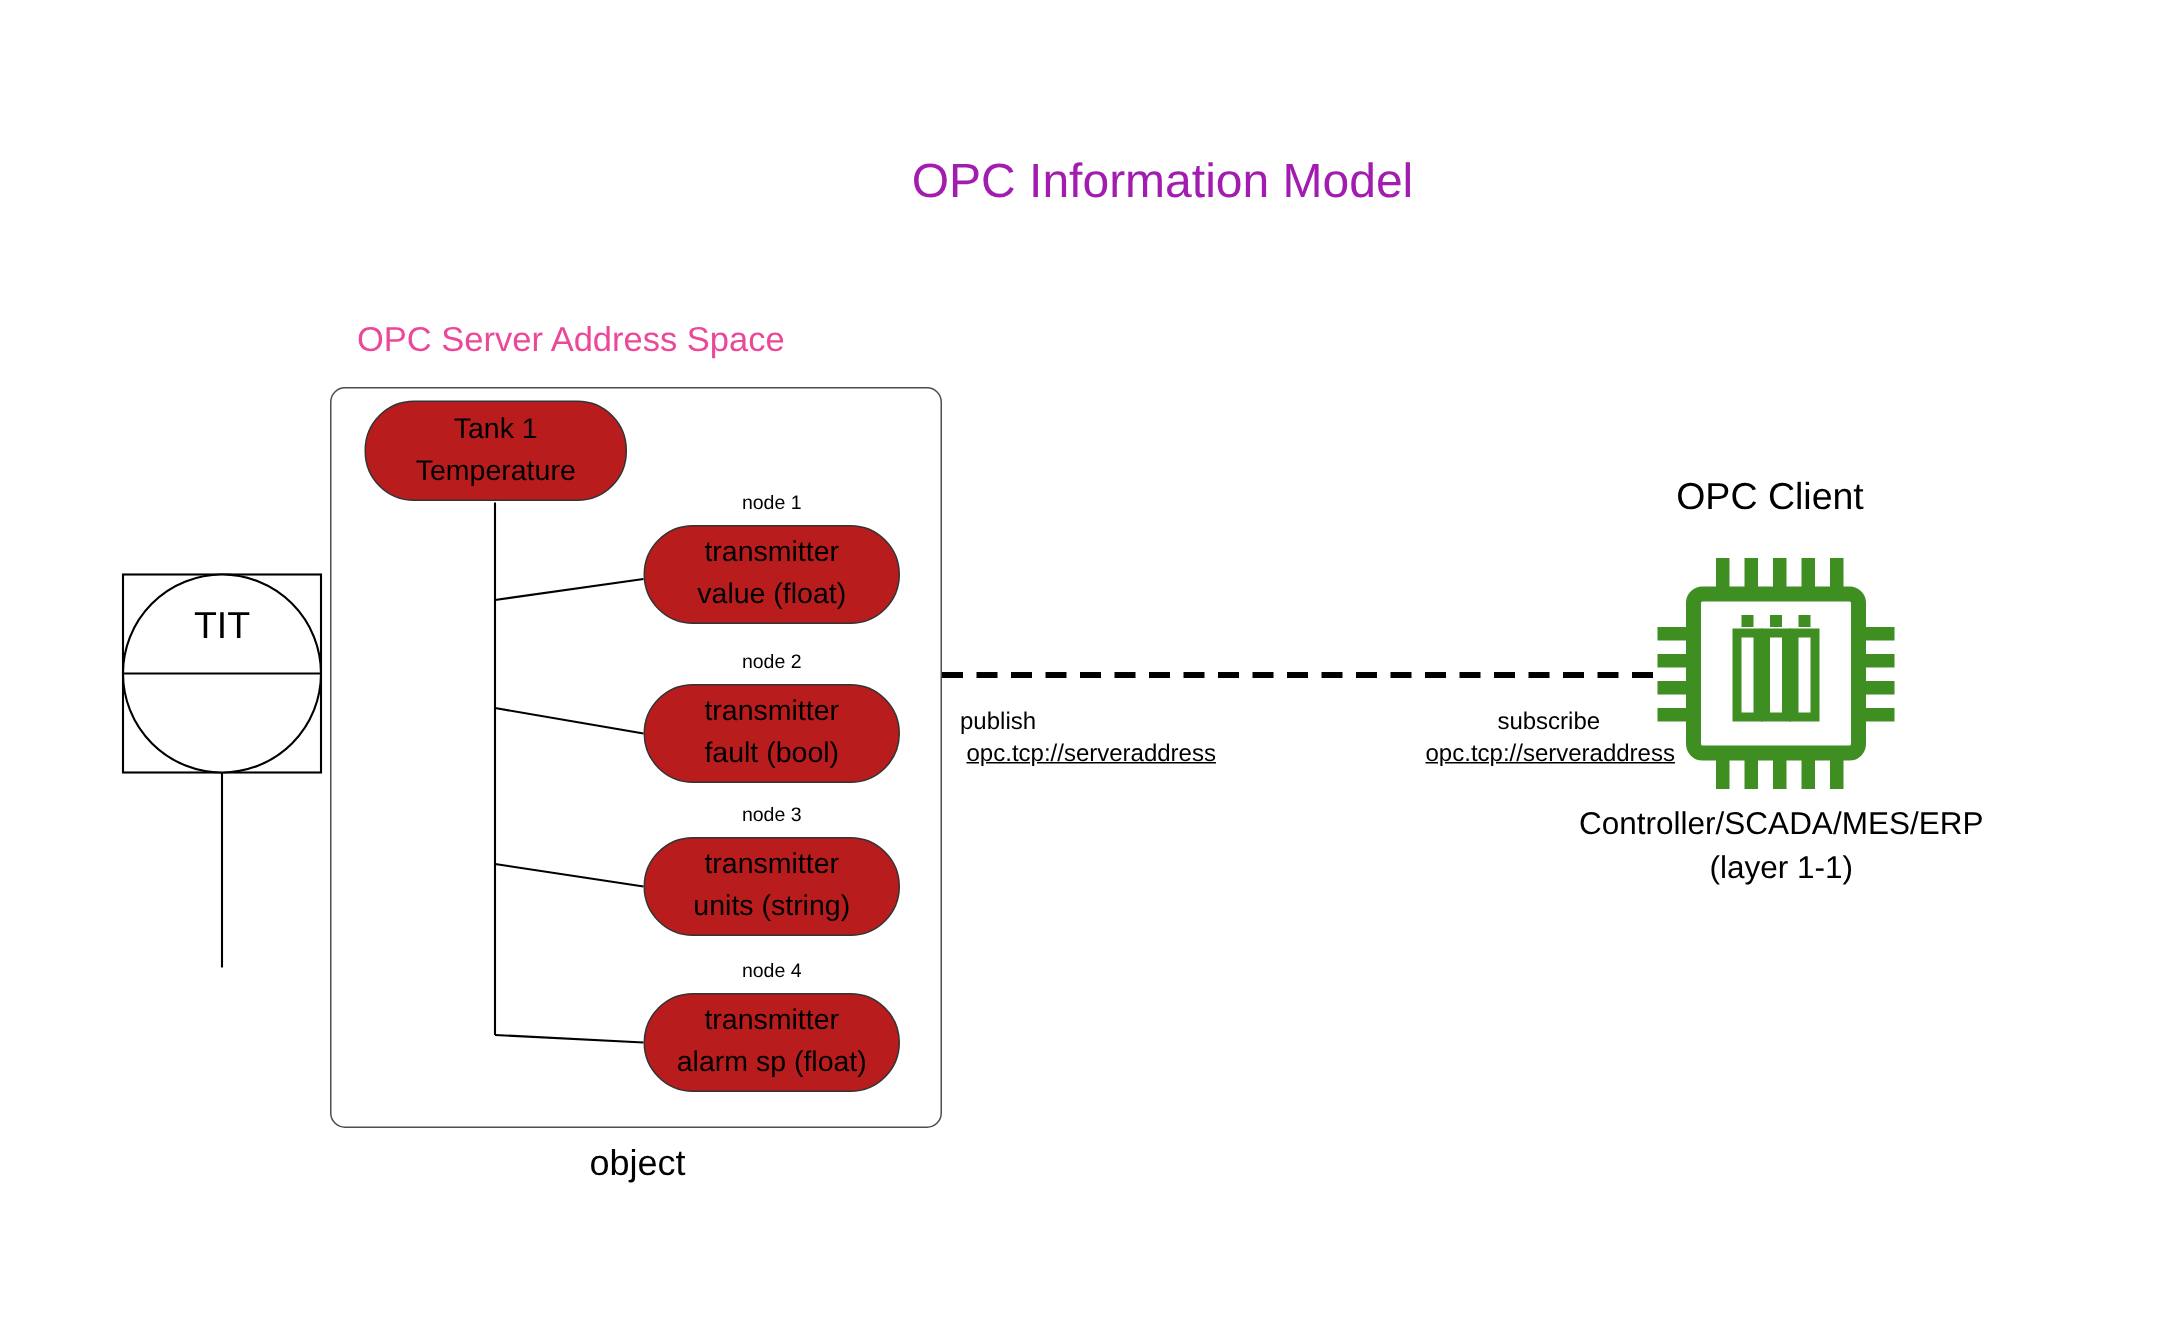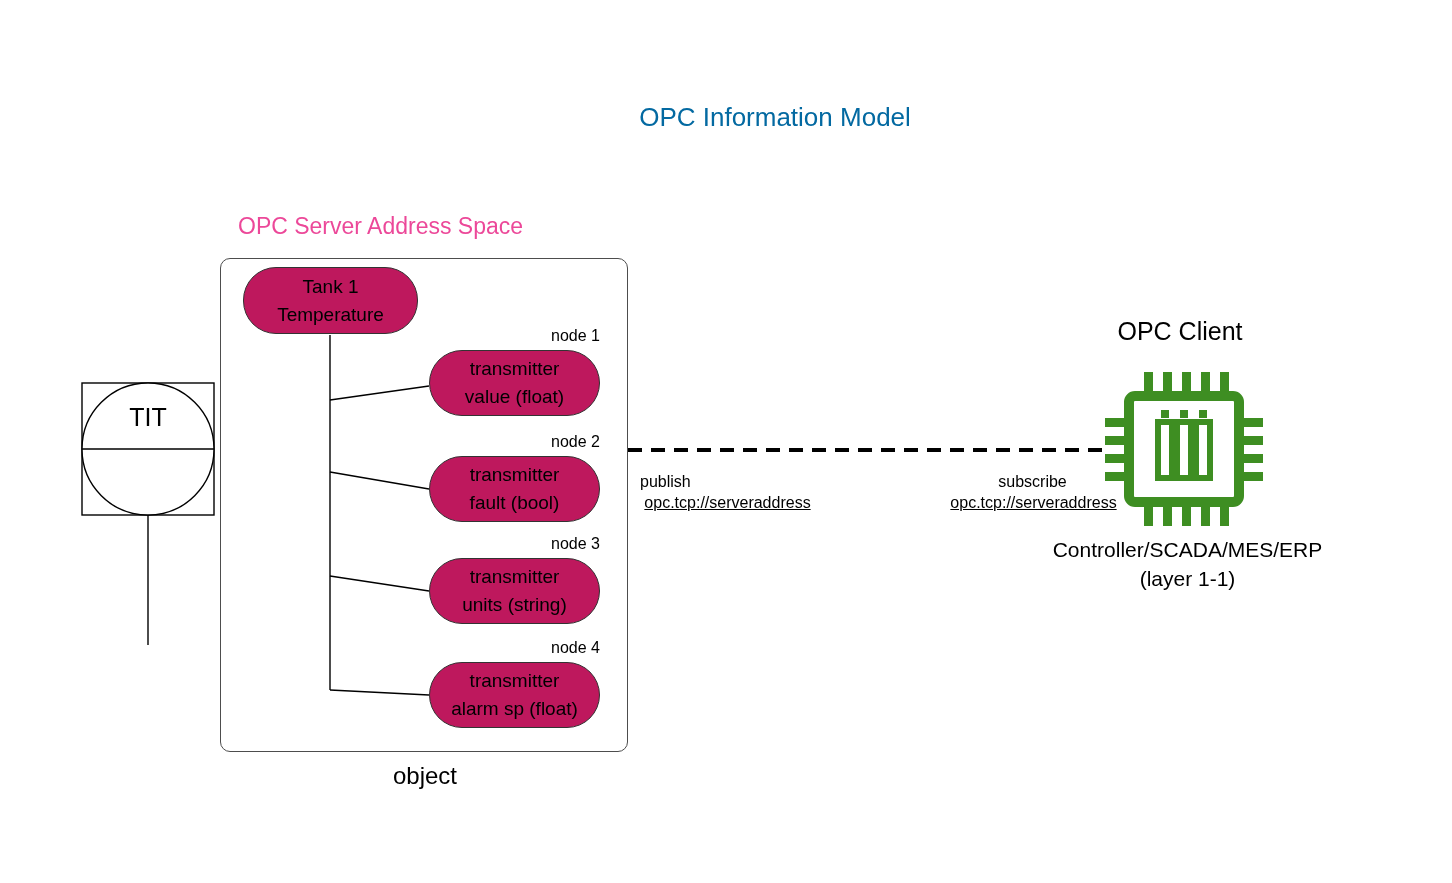--- a/index.html
+++ b/index.html
@@ -5,33 +5,33 @@
   :root{
     --line:#000000;
     --chip-green:#3e8e22;
   }
   *{margin:0;padding:0;box-sizing:border-box;}
   body{background:#ffffff;font-family:"Liberation Sans",sans-serif;color:#000;}
   .canvas{position:relative;width:1452px;height:883px;background:#ffffff;overflow:hidden;}
   .abs{position:absolute;}
   .lines{position:absolute;left:0;top:0;width:1452px;height:883px;}
 
-  .title{left:525px;top:102px;width:500px;text-align:center;font-size:26px;color:#0369a1;}
+  .title{left:525px;top:102px;width:500px;text-align:center;font-size:32px;color:#a21caf;}
   .server-heading{left:238px;top:213px;width:380px;font-size:23px;color:#ec4899;}
   .server-box{left:220px;top:258px;width:408px;height:494px;border:1px solid #4d4d4d;border-radius:10px;background:transparent;}
   .object-label{left:320px;top:762px;width:210px;text-align:center;font-size:24px;}
 
-  .pill{border:1px solid #333;border-radius:33px;background:#be185d;display:flex;align-items:center;justify-content:center;text-align:center;white-space:pre-line;font-size:19px;line-height:1.45;}
+  .pill{border:1px solid #333;border-radius:33px;background:#b91c1c;display:flex;align-items:center;justify-content:center;text-align:center;white-space:pre-line;font-size:19px;line-height:1.45;}
   .root-pill{left:243px;top:267px;width:175px;height:67px;}
   .node-pill{left:429px;width:171px;height:66px;}
   .node-pill.n1{top:350px;}
   .node-pill.n2{top:456px;}
   .node-pill.n3{top:558px;}
   .node-pill.n4{top:662px;}
-  .node-tag{left:429px;width:171px;text-align:right;font-size:16px;}
+  .node-tag{left:429px;width:171px;text-align:center;font-size:13px;}
   .node-tag.t1{top:327px;}
   .node-tag.t2{top:433px;}
   .node-tag.t3{top:535px;}
   .node-tag.t4{top:639px;}
 
   .tit-label{left:100px;top:403px;width:96px;text-align:center;font-size:25px;}
 
   .msg-label{left:760px;top:398px;width:240px;text-align:center;font-size:21px;}
   .pub-action{left:640px;top:473px;width:175px;text-align:left;font-size:16px;}
   .pub-addr{left:630px;top:494px;width:195px;text-align:center;font-size:16px;text-decoration:underline;color:#000;}

